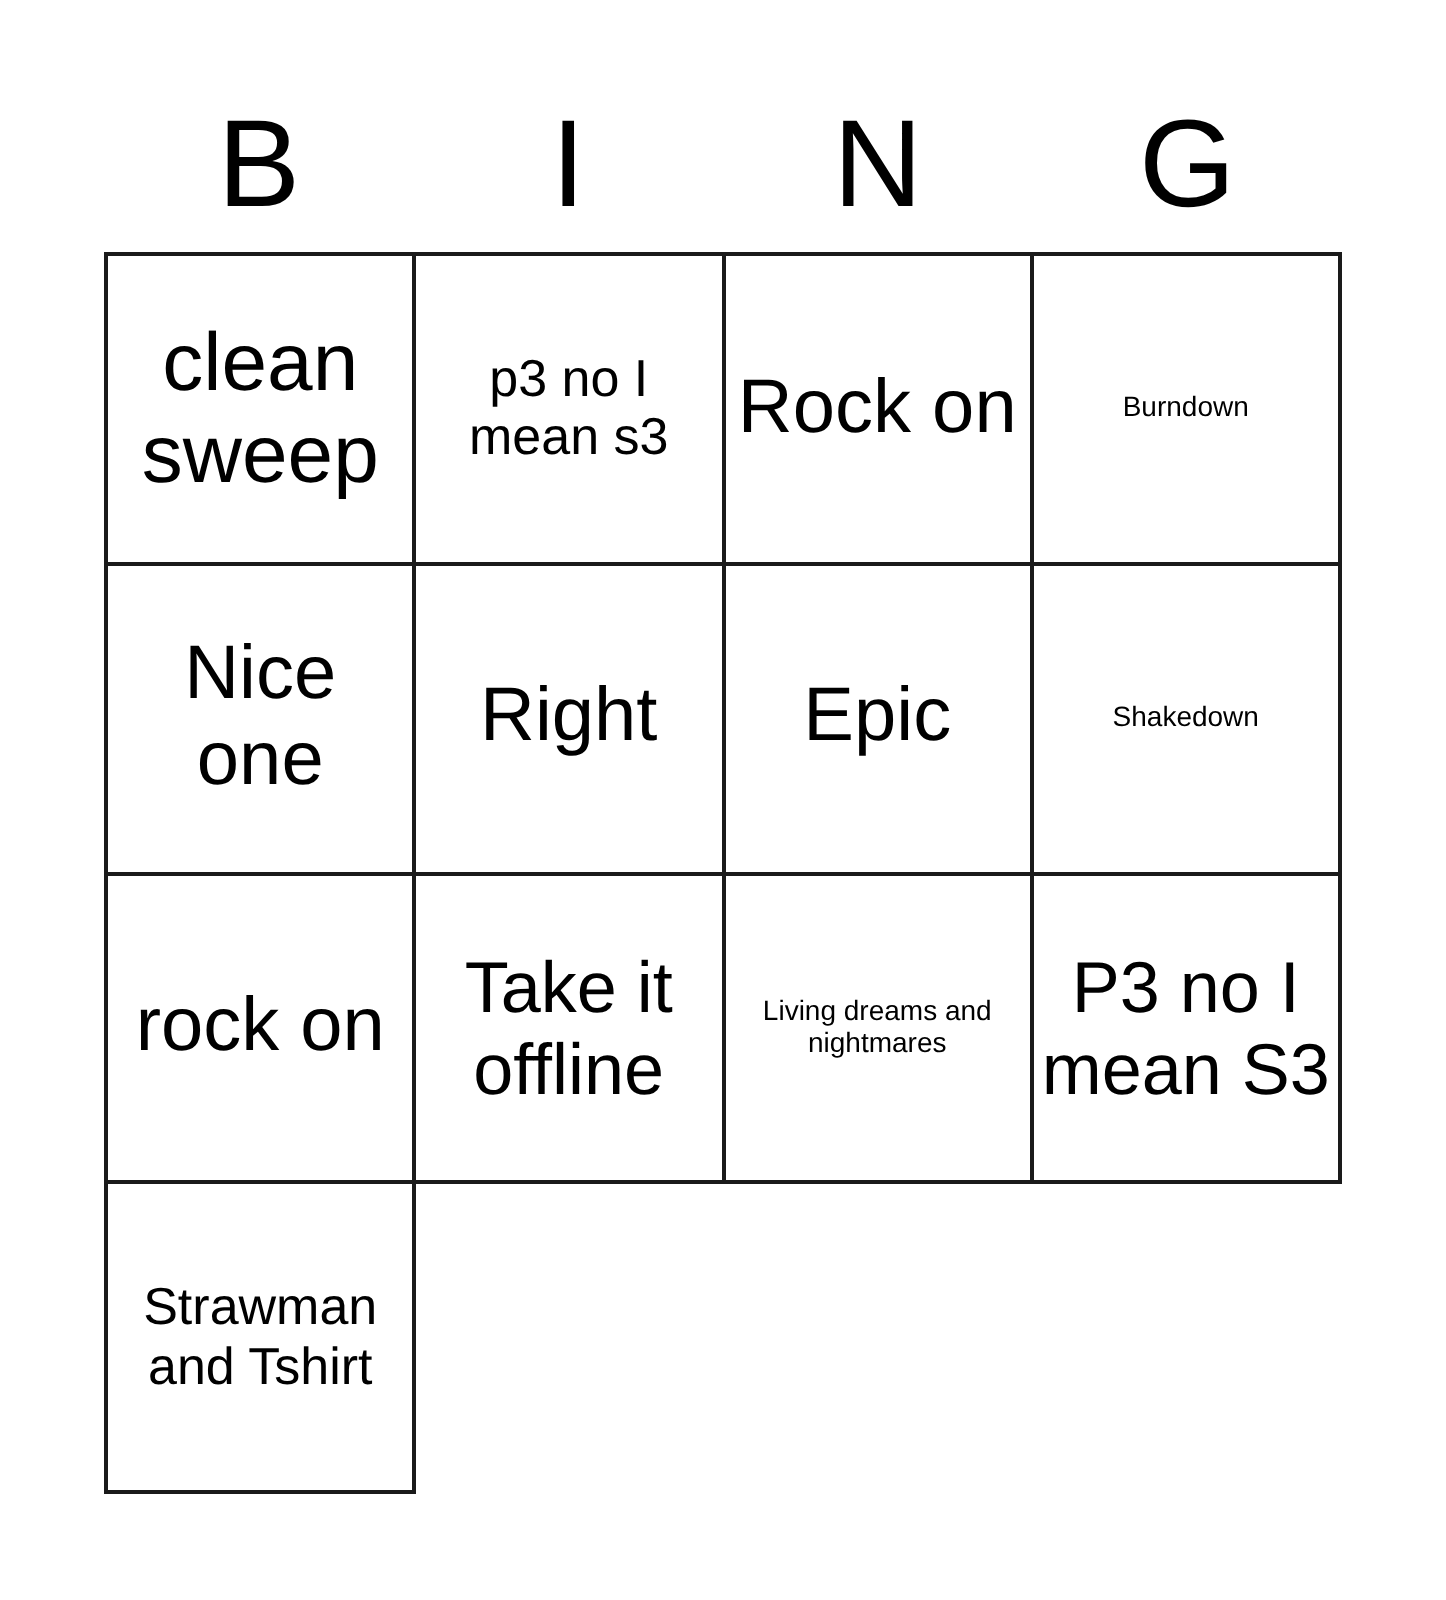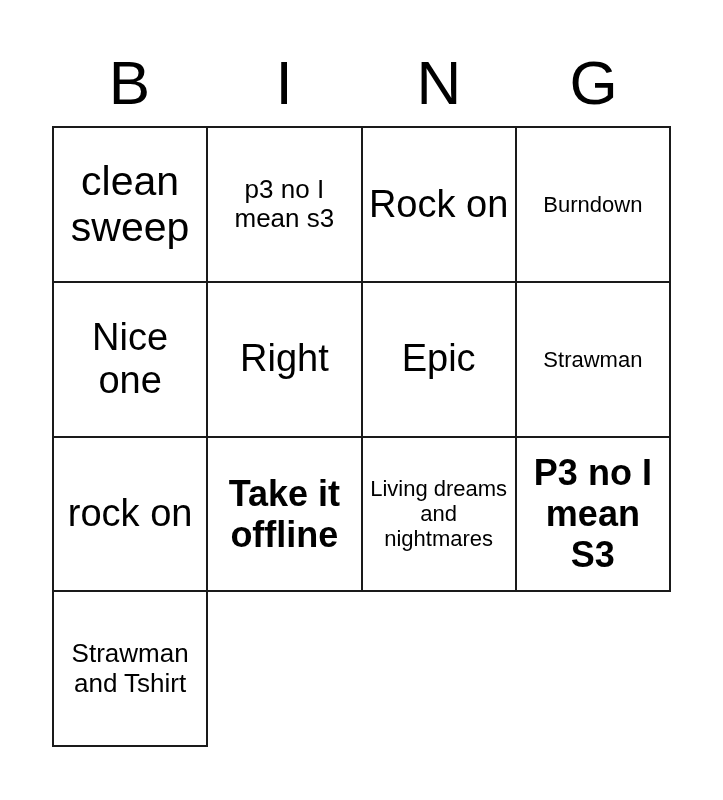--- a/index.html
+++ b/index.html
@@ -77,23 +77,23 @@
     display: block;
     width: 100%;
     line-height: 1.14;
     color: #000000;
     word-wrap: break-word;
   }
 
   
   .fs-xl  { font-size: 38px; }
   .fs-lg  { font-size: 41px; }
-  .fs-md  { font-size: 36px; font-weight: bold; }
+  .fs-md  { font-size: 36px; }
   .fs-sm  { font-size: 26px; }
-  .fs-xs  { font-size: 22px; }
+  .fs-xs  { font-size: 14px; }
 </style>
 </head>
 <body>
 
 <div class="card">
 
   <div class="header-row">
     <div class="header-letter">B</div>
     <div class="header-letter">I</div>
     <div class="header-letter">N</div>
@@ -119,21 +119,21 @@
       <span class="cell-text fs-xl">Nice one</span>
     </div>
     <div class="cell">
       <span class="cell-text fs-xl">Right</span>
     </div>
     <div class="cell">
       <span class="cell-text fs-xl">Epic</span>
     </div>
 
     <div class="cell">
-      <span class="cell-text fs-xs">Strawman</span>
+      <span class="cell-text fs-xs">Shakedown</span>
     </div>
     <div class="cell">
       <span class="cell-text fs-xl">rock on</span>
     </div>
     <div class="cell">
       <span class="cell-text fs-md">Take it offline</span>
     </div>
 
     <div class="cell">
       <span class="cell-text fs-xs">Living dreams and nightmares</span>

